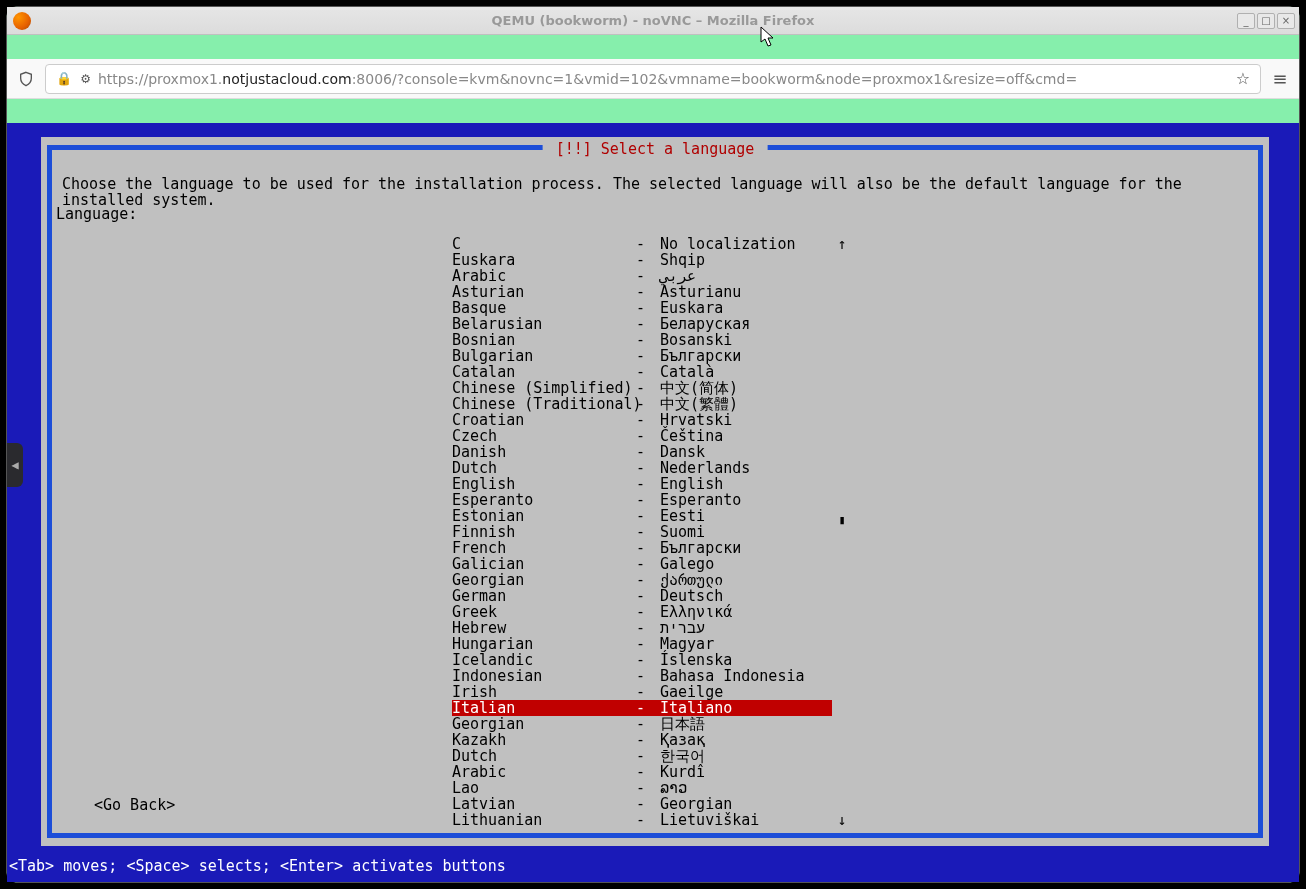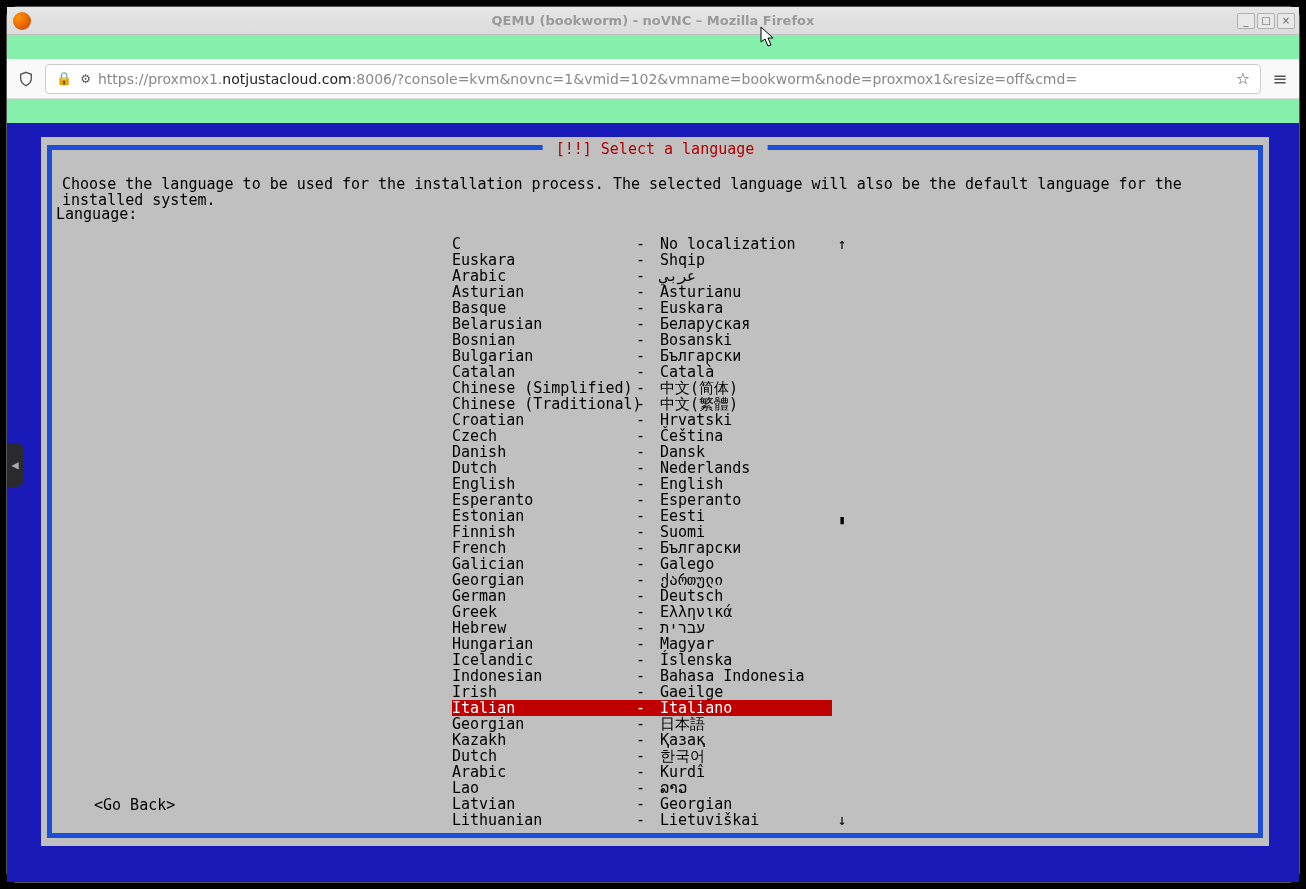--- a/index.html
+++ b/index.html
@@ -298,20 +298,21 @@
             </div>
 
           <div class="scroll-indicator scroll-top">↑</div>
           <div class="scroll-indicator scroll-thumb">▮</div>
           <div class="scroll-indicator scroll-bot">↓</div>
 
           <div class="goback">&lt;Go Back&gt;</div>
         </div>
       </div>
 
+      <div class="hints">&lt;Tab&gt; moves; &lt;Space&gt; selects; &lt;Enter&gt; activates buttons</div>
 
     </div>
   </div>
 </div>
 
 <div class="cursor">
   <svg viewBox="0 0 16 22">
       <path d="M1 1 L1 16 L5 13 L8 20 L11 19 L8 12 L13 12 Z" fill="#fff" stroke="#000" stroke-width="1"></path>
     </svg>
 </div>

